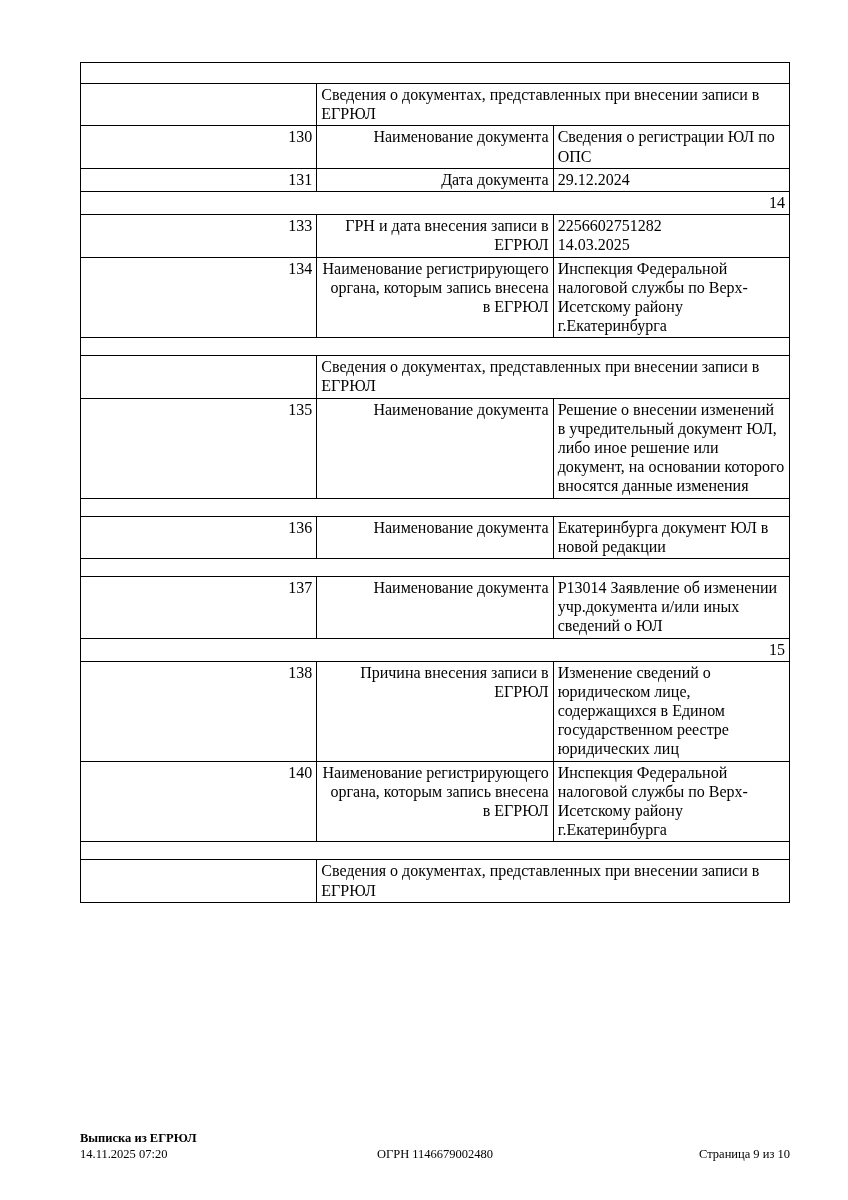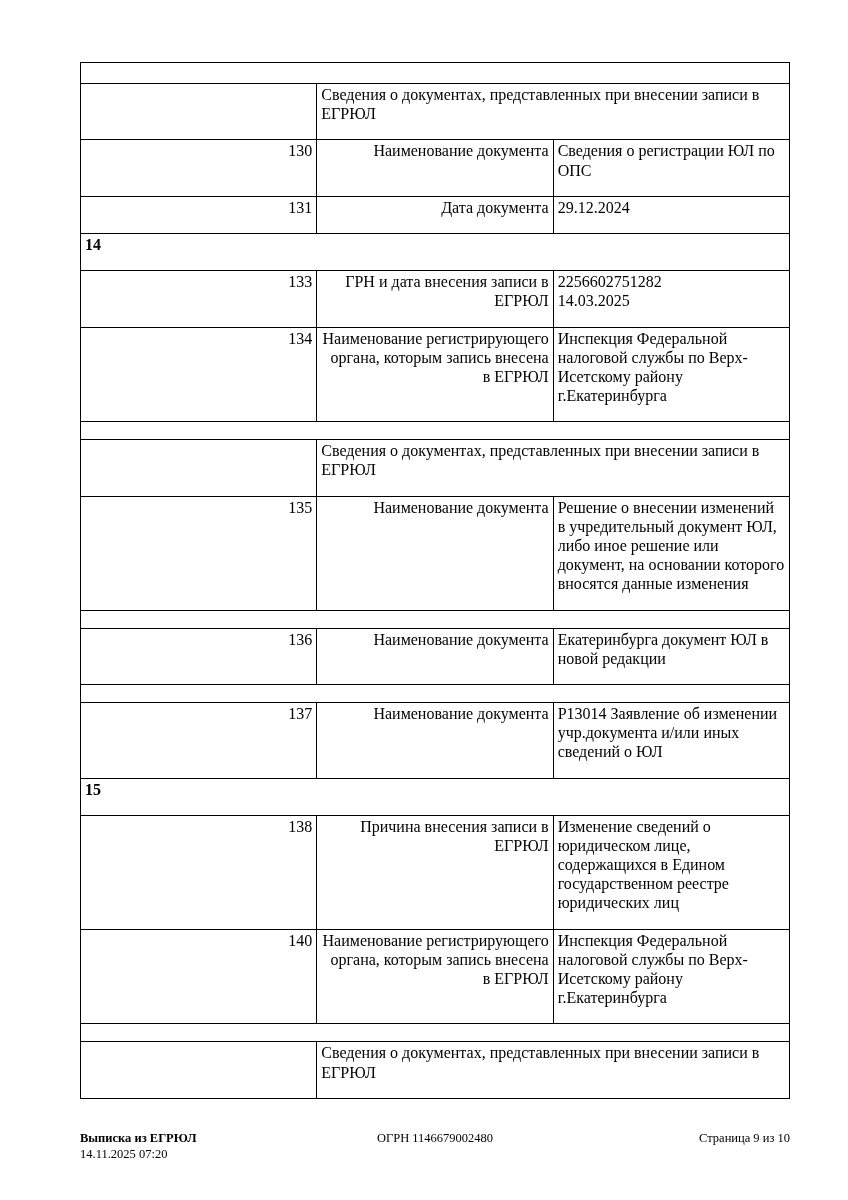--- a/index.html
+++ b/index.html
@@ -18,41 +18,42 @@
     left: 80px;
     top: 62px;
     width: 710px;
     border-collapse: collapse;
     table-layout: fixed;
     font-size: 16px;
     line-height: 1.2;
   }
   table.egrul td {
     border: 1px solid #000000;
-    padding: 1px 4px 16px 4px;
+    padding: 1px 4px 2px 4px;
     vertical-align: top;
     overflow: hidden;
   }
   td.num-cell   { width: 48px;  text-align: right; }
   td.label-cell { width: 330px; text-align: right; }
   td.value-cell { width: 332px; white-space: pre-line; }
   tr.blank-row td { height: 18px; padding: 0; }
   tr.blank-row.tall td { height: 21px; }
   tr.group-row td {
-    text-align: left;
-    font-weight: bold;
+    text-align: right;
+    font-weight: normal;
     height: 22px;
   }
   tr.doc-header-row td { height: 22px; }
   .footer {
     position: absolute;
     left: 80px;
     top: 1131px;
     width: 710px;
     display: flex;
+    align-items: flex-end;
     font-size: 12.5px;
     line-height: 1.25;
   }
   .footer .left   { flex: 1; text-align: left; }
   .footer .center { flex: 1; text-align: center; }
   .footer .right  { flex: 1; text-align: right; }
   .footer .left .title { font-weight: bold; }
 </style>
 </head>
 <body>

